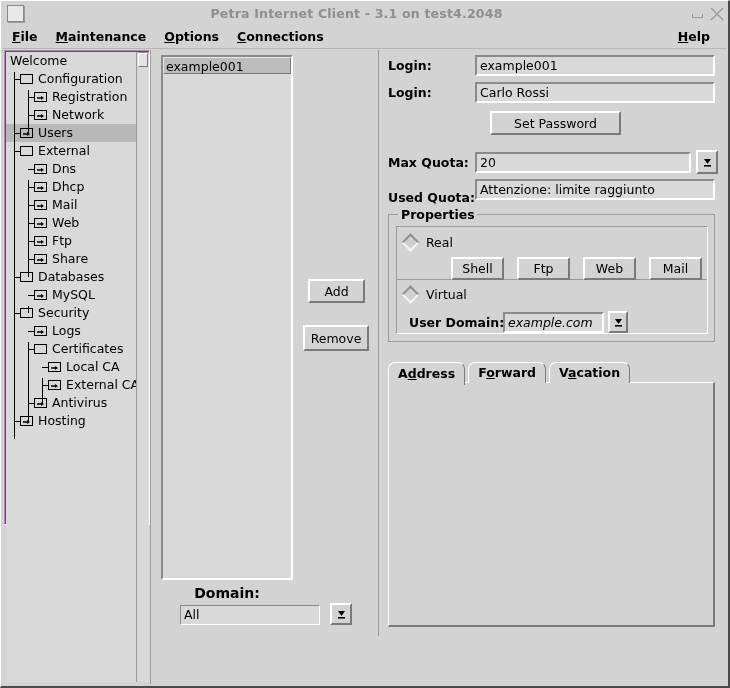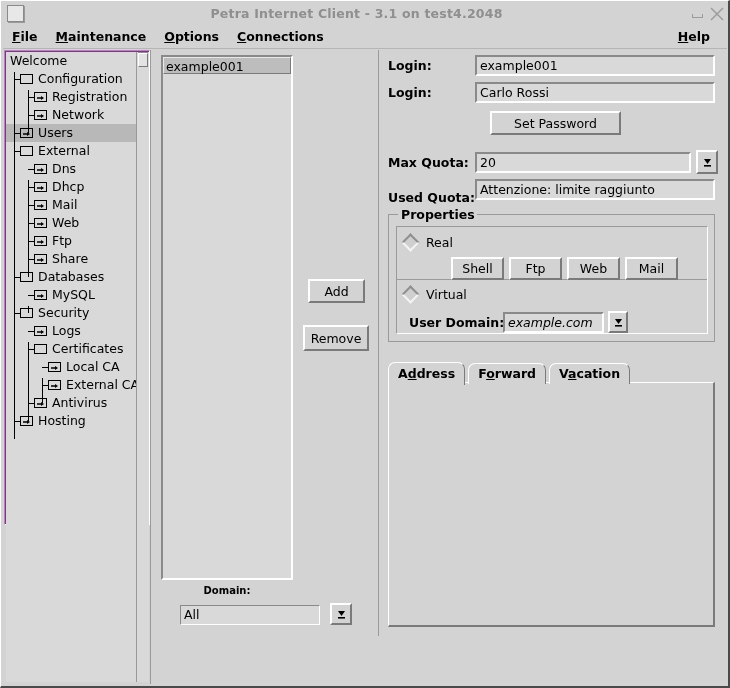--- a/index.html
+++ b/index.html
@@ -118,21 +118,21 @@
     border-top:2px solid #ffffff;border-left:2px solid #ffffff;
     border-right:2px solid #7a7a7a;border-bottom:2px solid #7a7a7a;
     box-sizing:border-box;color:#000;
     display:flex;align-items:center;justify-content:center;
     font-family:"DejaVu Sans","Liberation Sans",sans-serif;
   }
   #btn-add{position:absolute;left:156px;top:229px;width:57px;height:24px;}
   #btn-remove{position:absolute;left:151px;top:275px;width:66px;height:26px;}
   #domain-label{
     position:absolute;left:9px;top:535px;width:132px;height:16px;
-    text-align:center;font-weight:bold;font-size:10px;
+    text-align:center;font-weight:bold;font-size:14px;
   }
   #domain-combo{
     position:absolute;left:28px;top:555px;width:140px;height:20px;
     background:#d9d9d9;box-sizing:border-box;
     border-top:1px solid #8a8a8a;border-left:1px solid #8a8a8a;
     border-right:1px solid #ffffff;border-bottom:1px solid #ffffff;
     font-size:12.5px;line-height:18px;padding-left:3px;
   }
   #domain-arrow{
     position:absolute;left:178px;top:553px;width:22px;height:22px;
@@ -192,33 +192,33 @@
     border-top:2px solid #8f8f8f;border-left:2px solid #8f8f8f;
     border-right:2px solid #f4f4f4;border-bottom:2px solid #f4f4f4;
     margin-right:9px;
   }
   .radio-label{font-size:12.5px;}
   #radio-real{left:24px;top:185px;}
   #radio-virtual{left:24px;top:237px;}
   #prop-divider{position:absolute;left:17px;top:229px;width:310px;height:1px;background:#9a9a9a;}
   #svc-buttons{position:absolute;left:71px;top:207px;display:flex;}
   .svc-btn{
-    width:53px;height:23px;margin-right:5px;
+    width:53px;height:23px;margin-right:13px;
   }
   #lbl-userdomain{left:29px;top:265px;}
   #fld-userdomain{left:123px;top:262px;width:101px;height:21px;font-style:italic;}
   #ud-arrow{
     position:absolute;left:228px;top:261px;width:20px;height:22px;
     background:#d3d3d3;box-sizing:border-box;
     border-top:2px solid #ffffff;border-left:2px solid #ffffff;
     border-right:2px solid #7a7a7a;border-bottom:2px solid #7a7a7a;
     display:flex;align-items:center;justify-content:center;cursor:default;
   }
   
-  #tab-strip{position:absolute;left:8px;top:312px;display:flex;align-items:center;z-index:3;}
+  #tab-strip{position:absolute;left:8px;top:312px;display:flex;align-items:flex-start;z-index:3;}
   .tab{
     height:21px;line-height:20px;padding:0 9px;font-size:12.5px;font-weight:bold;
     background:#d3d3d3;box-sizing:border-box;cursor:default;margin-right:3px;
     border-top:1px solid #ffffff;border-left:1px solid #ffffff;
     border-right:1px solid #7a7a7a;
     border-top-left-radius:7px;border-top-right-radius:7px;
   }
   .tab.active{height:23px;line-height:21px;background:#d3d3d3;}
   #tab-panel{
     position:absolute;left:8px;top:332px;width:327px;height:245px;

